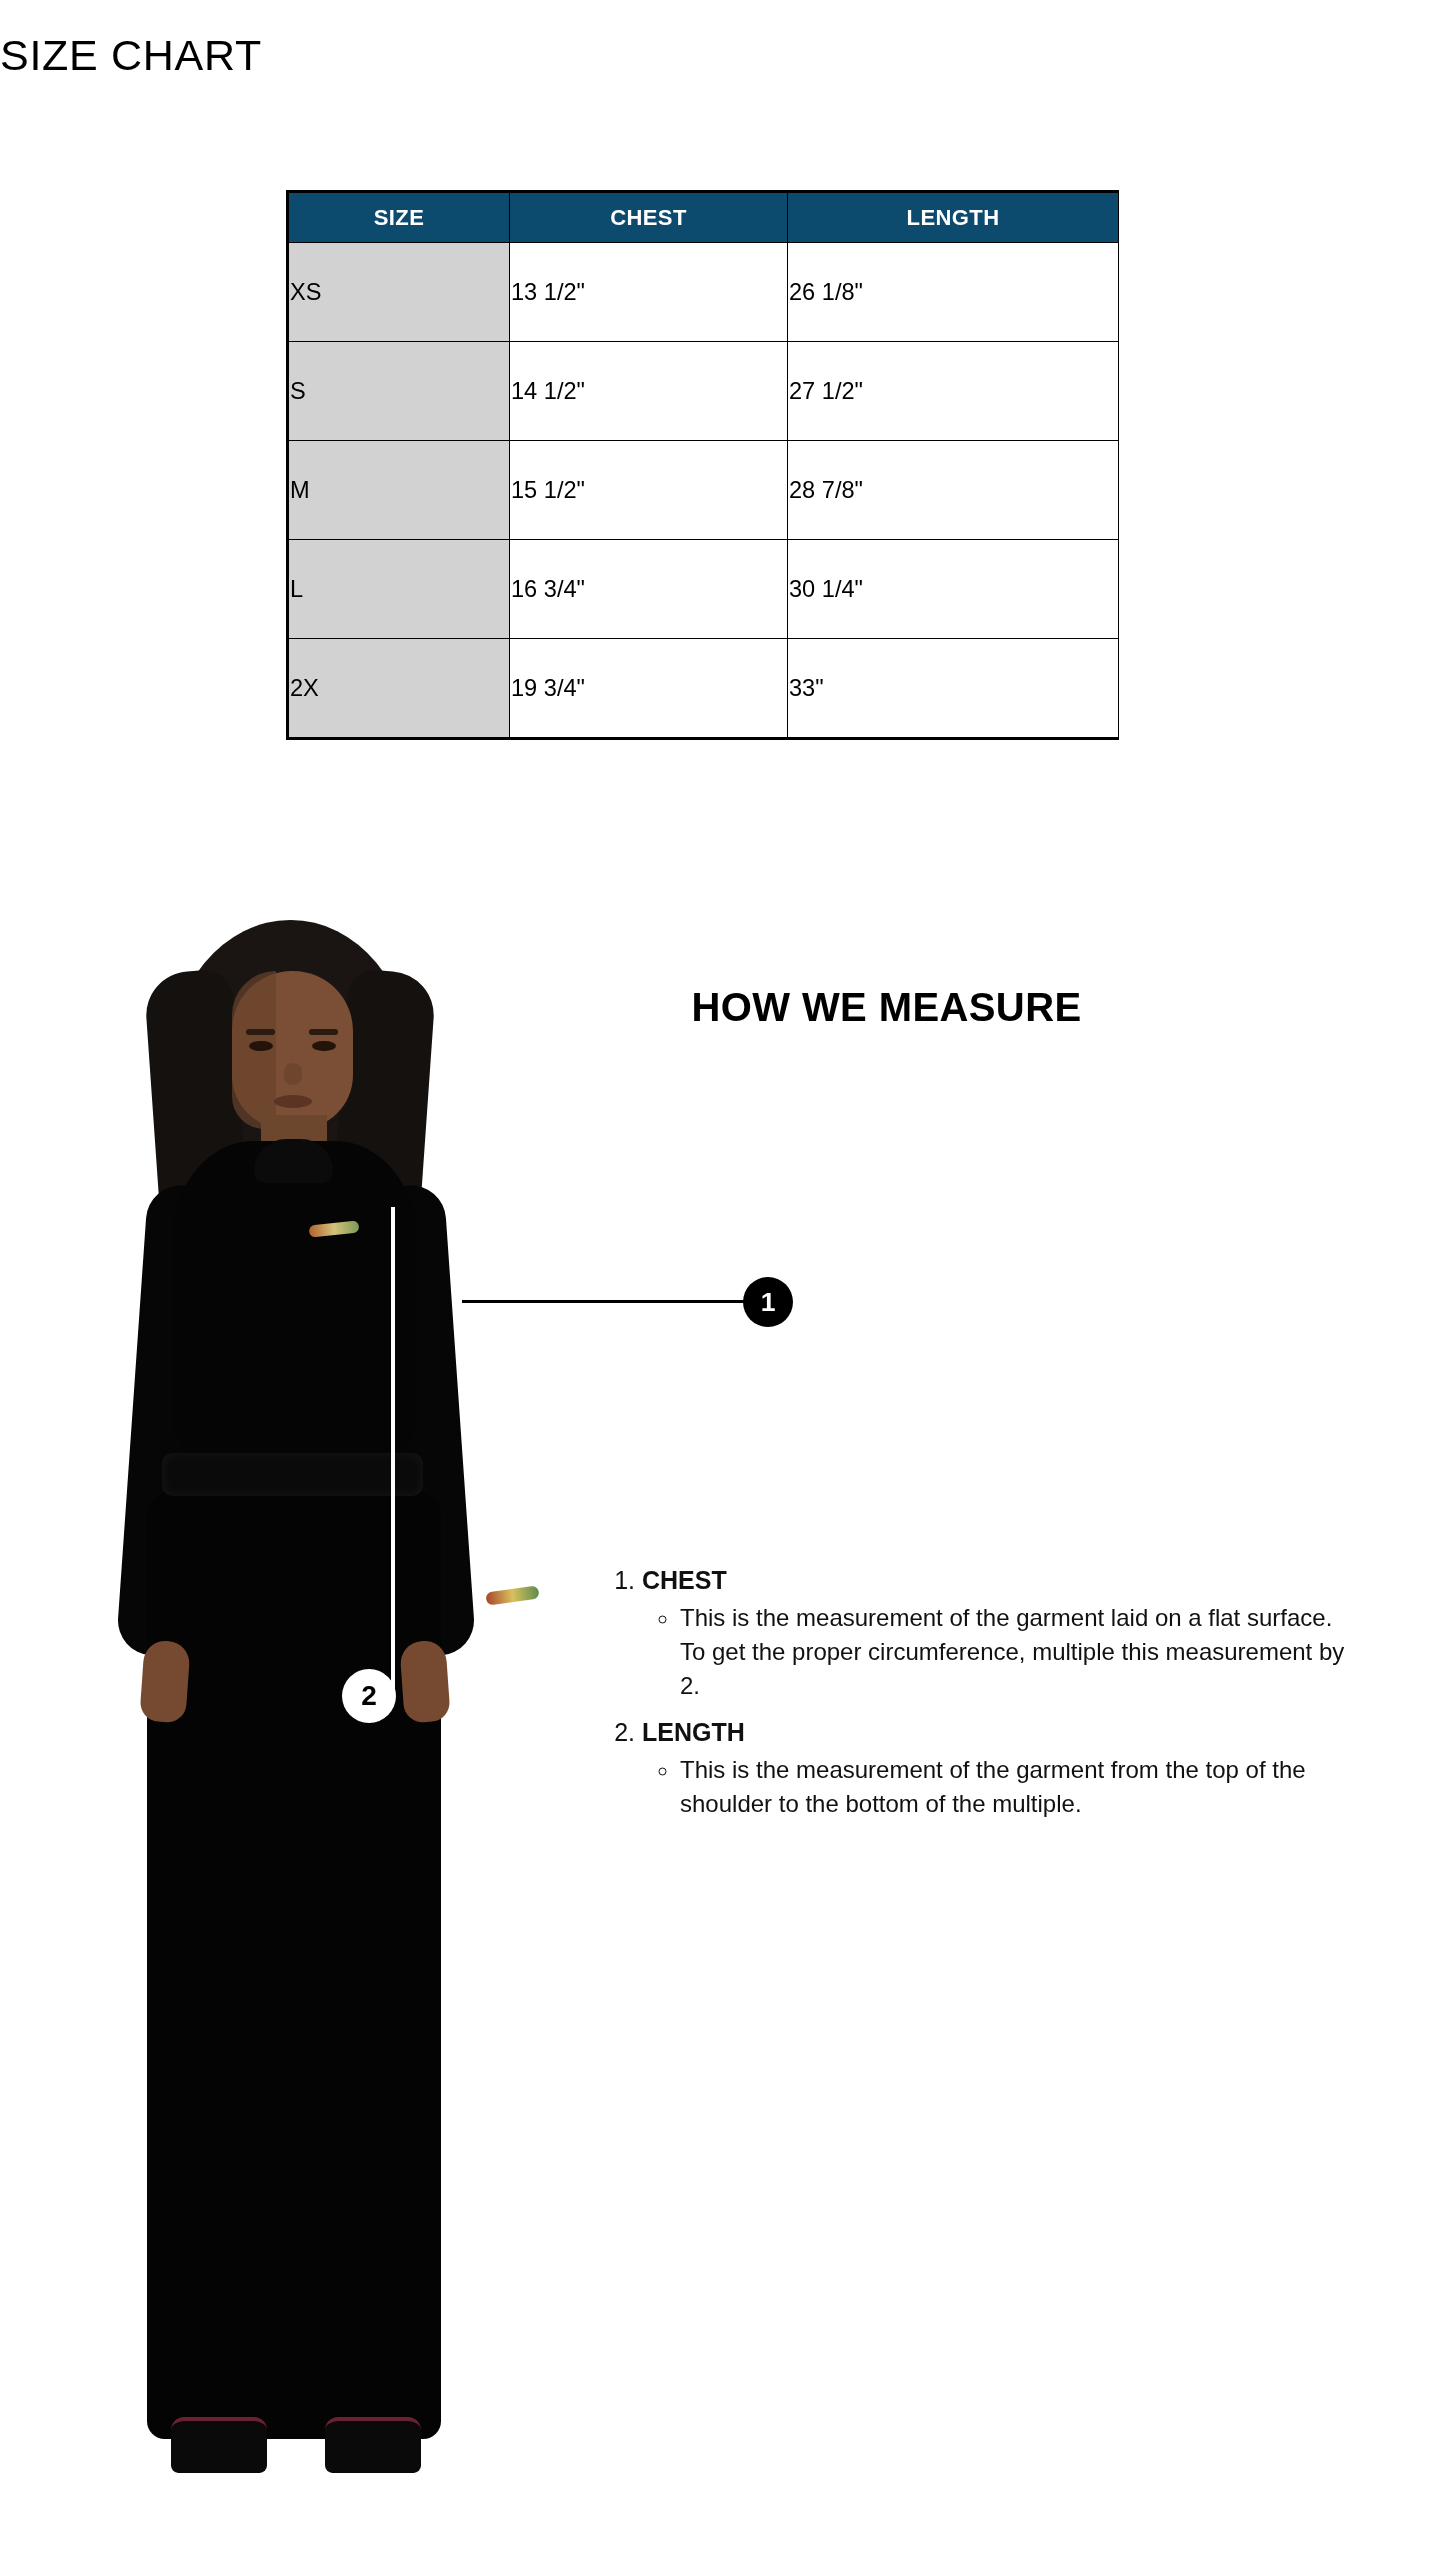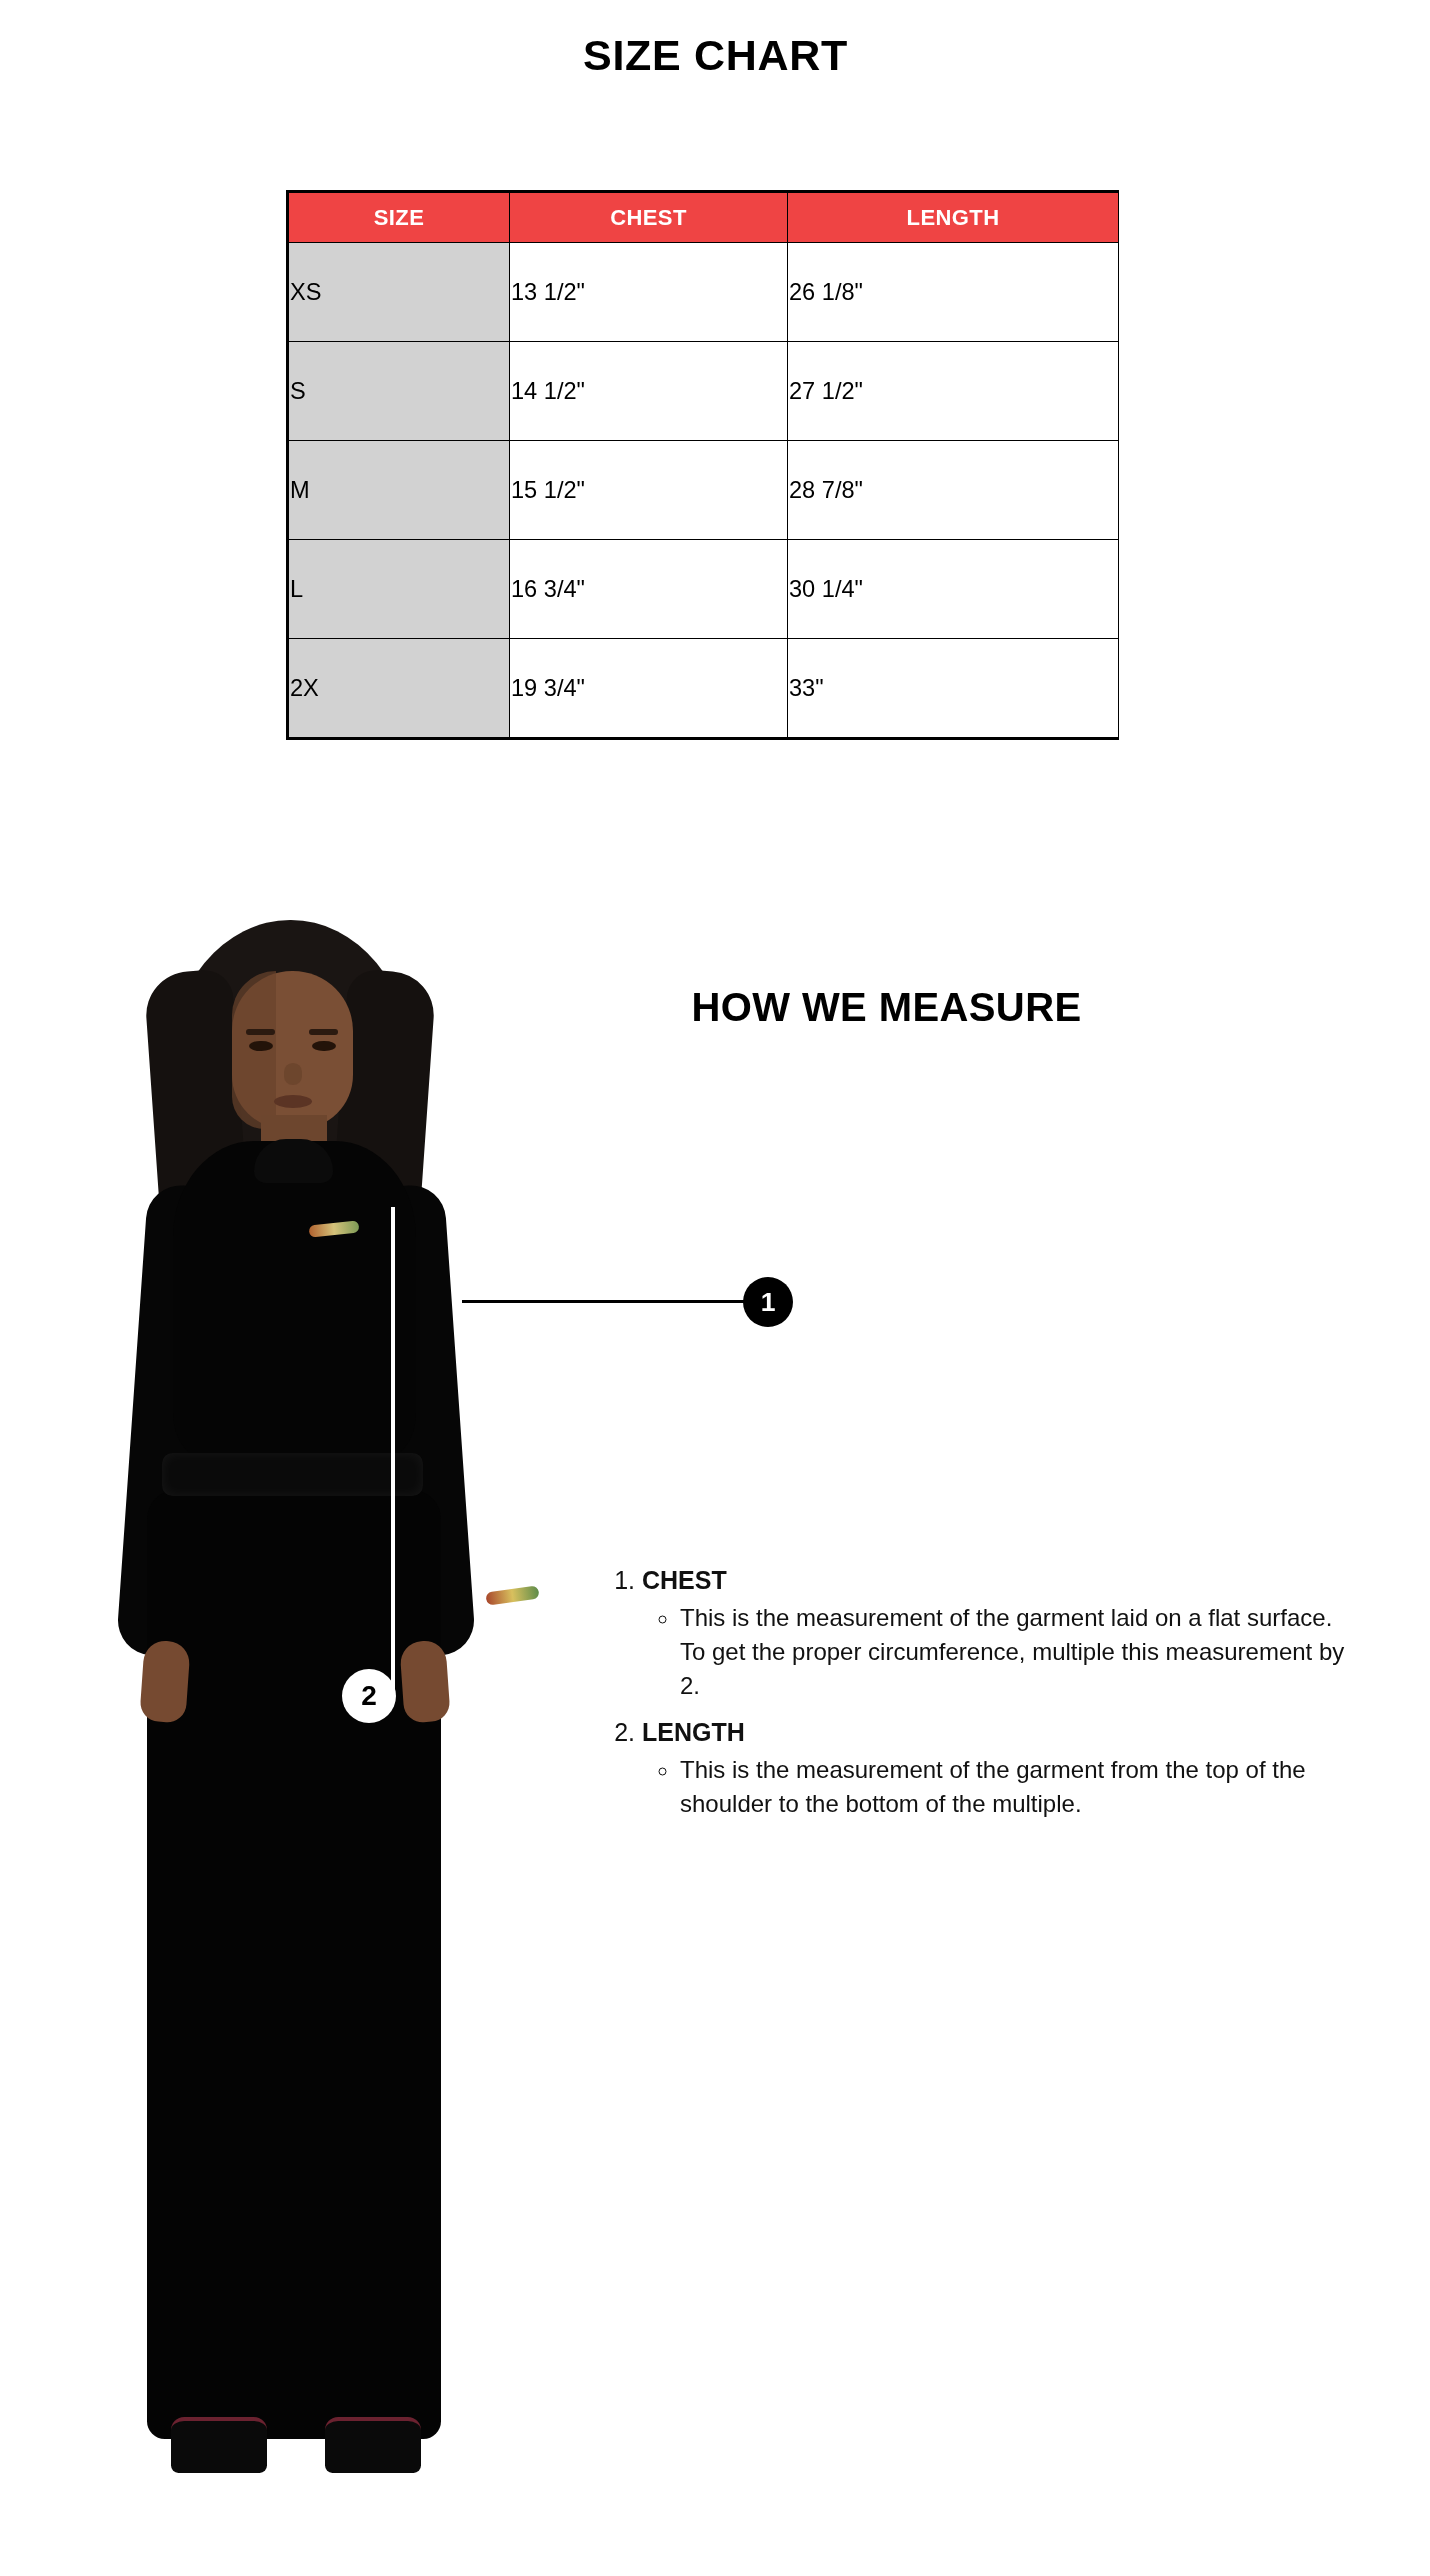--- a/index.html
+++ b/index.html
@@ -15,43 +15,42 @@
     color: #111111;
     overflow: hidden;
   }
 
   
   .size-chart-title {
     position: absolute;
     top: 31px;
     left: 0;
     width: 1431px;
-    text-align: center;
     font-size: 43px;
-    font-weight: 700;
+    font-weight: 400;
     letter-spacing: 0.7px;
     color: #000000;
   }
 
   
   .table-wrap {
     position: absolute;
     top: 190px;
     left: 286px;
     width: 833px;
     border: 2.9px solid #000000;
     box-sizing: border-box;
   }
   table.size-table {
     border-collapse: collapse;
     width: 100%;
     table-layout: fixed;
   }
   table.size-table th {
-    background: #ef4444;
+    background: #0c4a6e;
     color: #ffffff;
     font-size: 22px;
     font-weight: 700;
     letter-spacing: 0.4px;
     height: 47px;
     text-align: center;
     border: 1.5px solid #000000;
   }
   table.size-table td {
     height: 96px;

